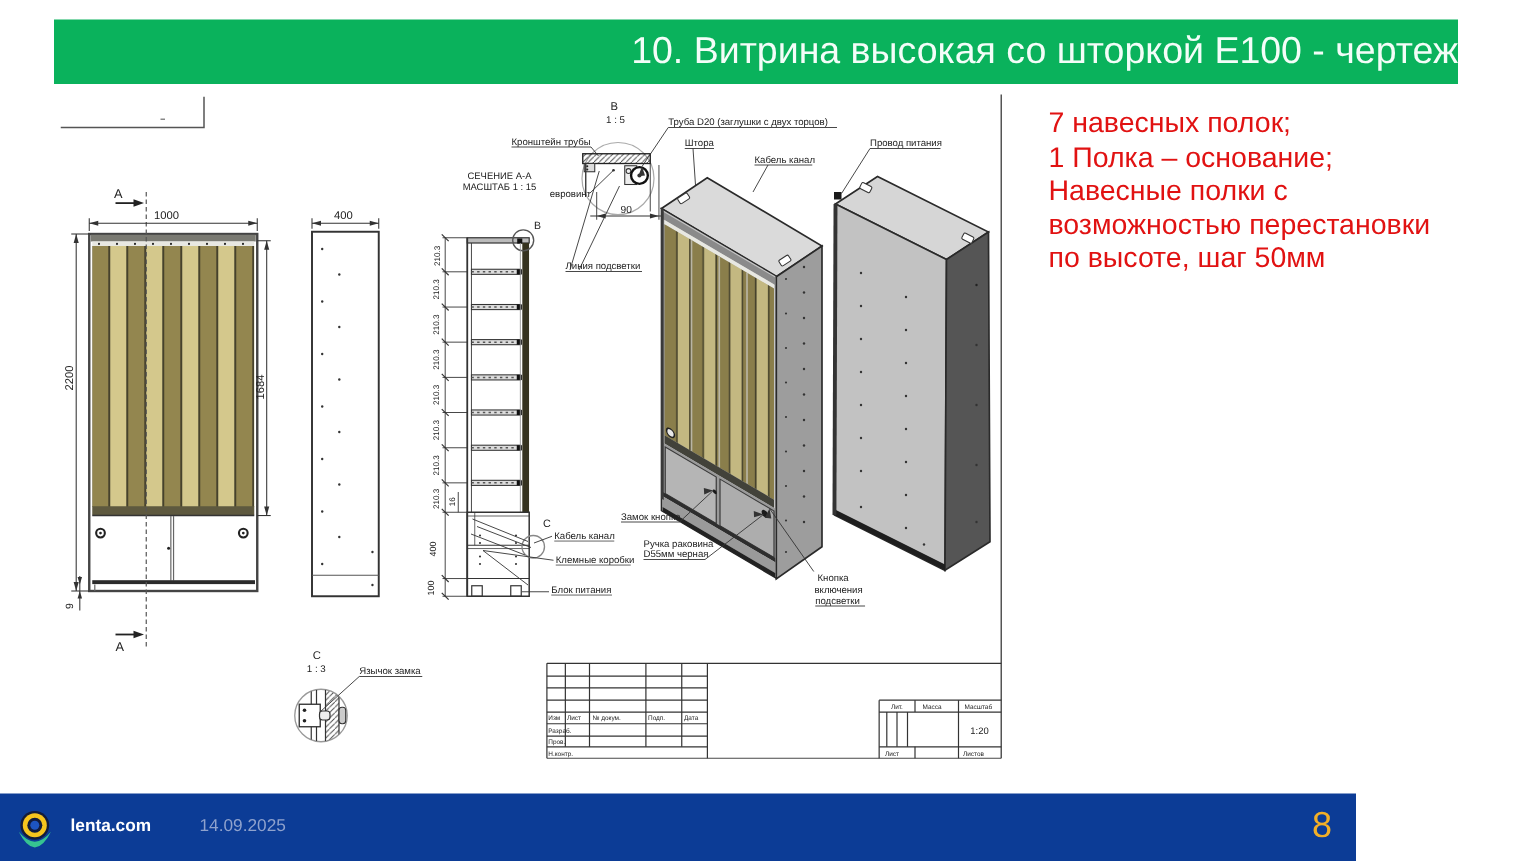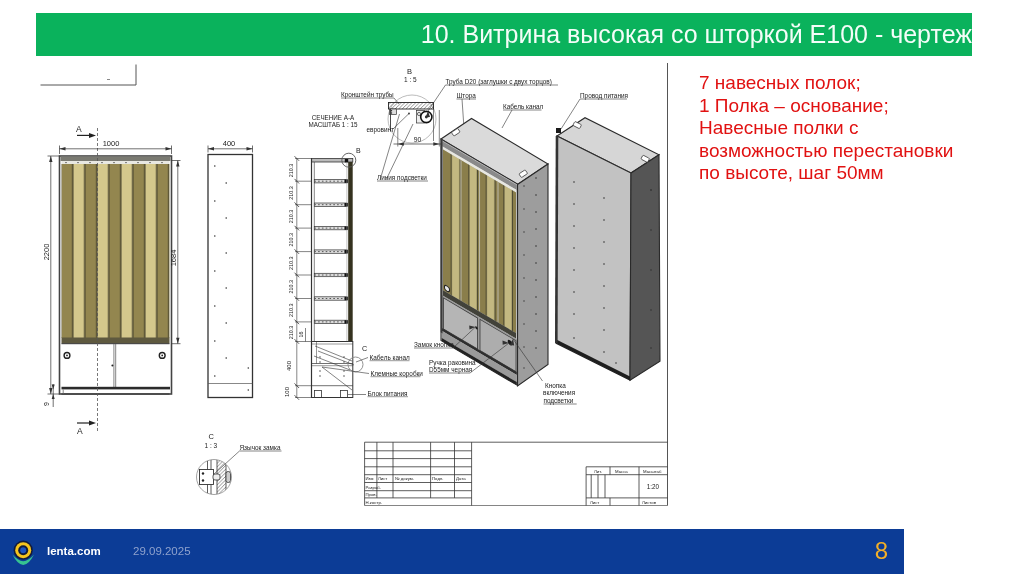--- a/index.html
+++ b/index.html
@@ -489,16 +489,16 @@
 </svg>
 <div class="footer">
  <svg width="46" height="45" viewBox="0 0 46 45" style="position:absolute;left:0;top:0;">
    <path d="M12.5,25.5 Q17.5,35.6 23.2,36 Q29,35.6 34,25.5 Q28.5,32 23.2,32.2 Q18,32 12.5,25.5 Z" fill="#36c391"></path>
    <circle cx="23.2" cy="21.2" r="9.6" fill="#131c3a"></circle>
    <circle cx="23.2" cy="21.2" r="8" fill="#f6c51e"></circle>
    <circle cx="23.2" cy="21.2" r="5" fill="#131c3a"></circle>
    <circle cx="23.2" cy="21.2" r="3" fill="#1d55c0"></circle>
  </svg>
  <div class="lentacom">lenta.com</div>
- <div class="fdate">29.09.2025</div>
+ <div class="fdate">14.09.2025</div>
  <div class="pnum">8</div>
 </div>
 </div>
 
 </body></html>

